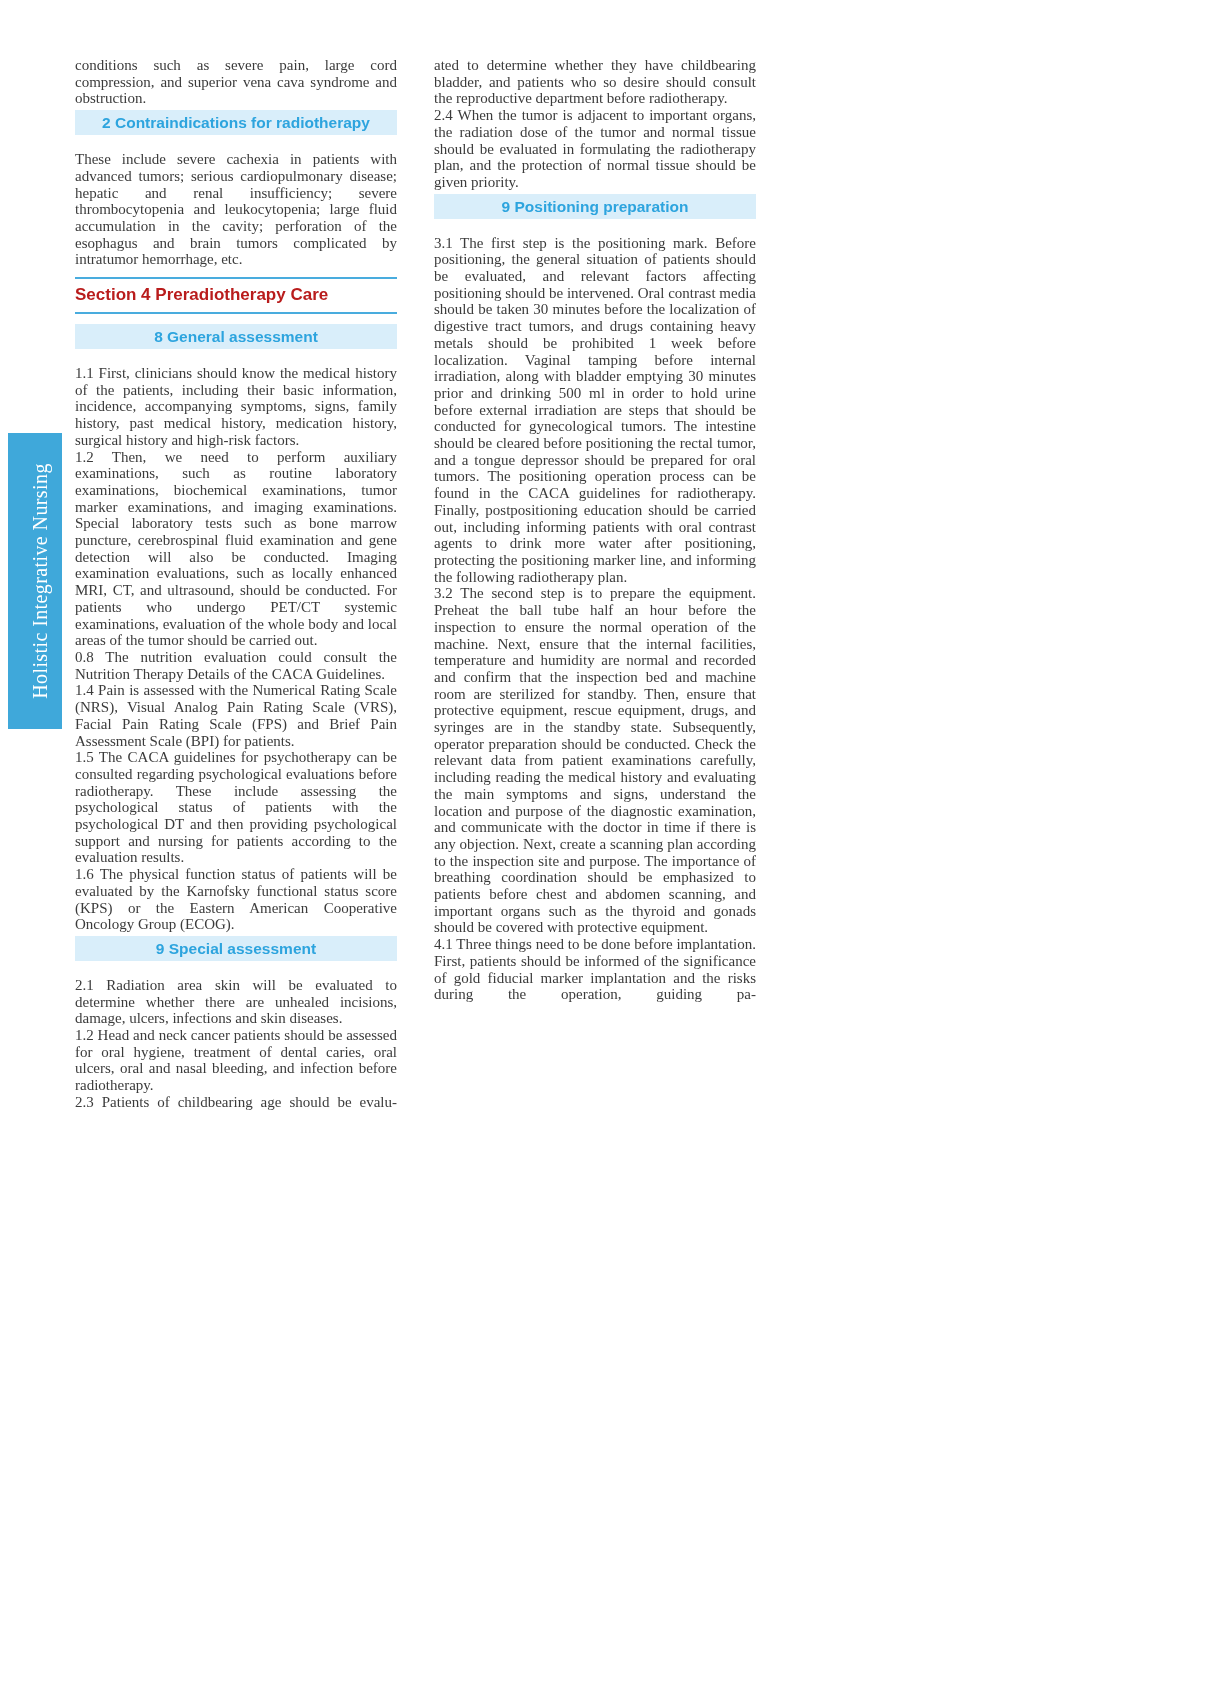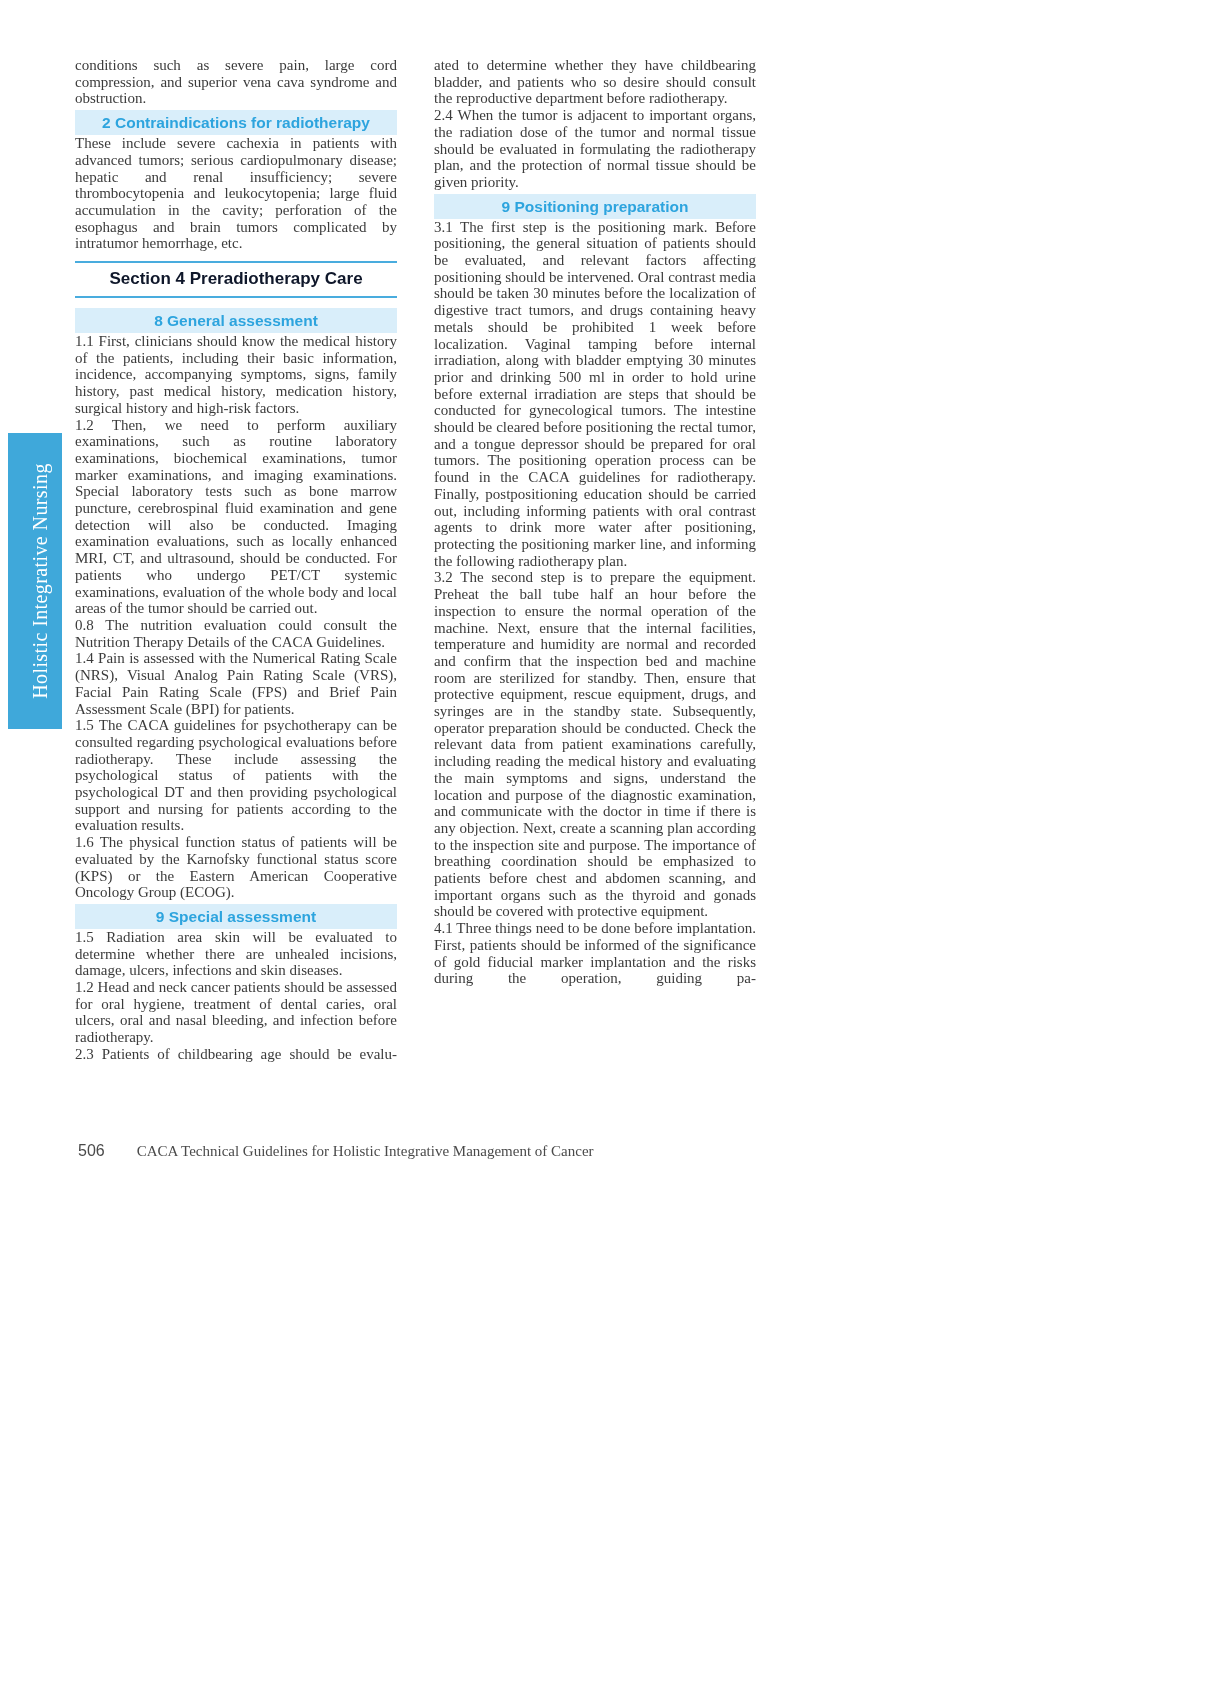--- a/index.html
+++ b/index.html
@@ -8,27 +8,27 @@
     font-family:"Liberation Serif", serif; color:#3b3b3b; overflow:hidden;
   }
   .columns { position:absolute; left:75px; top:57px; width:681px; display:flex; gap:37px; }
   .col { width:322px; }
   p.body { margin:0; font-size:15px; line-height:16.7px; text-align:justify; }
   p.fill { text-align-last:justify; }
   .band {
     background:#d9eefa; color:#2da4de;
     font-family:"Liberation Sans", sans-serif; font-weight:bold;
     font-size:15.5px; line-height:19px; text-align:center;
-    padding:3px 2px; margin:3px 0 0;
+    padding:3px 2px; margin:3px 0 16px;
   }
   .section-head {
     margin:9px 0 10px; padding:6px 0 7px;
     border-top:2px solid #49acde; border-bottom:2px solid #49acde;
-    color:#0f172a; font-family:"Liberation Sans", sans-serif; font-weight:bold;
-    font-size:17px; line-height:20px; text-align:center;
+    color:#b91c1c; font-family:"Liberation Sans", sans-serif; font-weight:bold;
+    font-size:17px; line-height:20px; 
   }
   .sidebar {
     position:absolute; left:8px; top:433px; width:54px; height:296px;
     background:#3fa8da;
   }
   .sidebar-label {
     position:absolute; left:60%; top:50%;
     transform:translate(-50%,-50%) rotate(-90deg);
     white-space:nowrap; color:#ffffff;
     font-family:"Liberation Serif", serif; font-size:20px; letter-spacing:0.4px;
@@ -54,34 +54,30 @@
       <p class="body">These include severe cachexia in patients with advanced tumors; serious cardiopulmonary disease; hepatic and renal insufficiency; severe thrombocytopenia and leukocytopenia; large fluid accumulation in the cavity; perforation of the esophagus and brain tumors complicated by intratumor hemorrhage, etc.</p>
       <div class="section-head">Section 4 Preradiotherapy Care</div>
       <div class="band">8 General assessment</div>
       <p class="body">1.1 First, clinicians should know the medical history of the patients, including their basic information, incidence, accompanying symptoms, signs, family history, past medical history, medication history, surgical history and high-risk factors.</p>
       <p class="body">1.2 Then, we need to perform auxiliary examinations, such as routine laboratory examinations, biochemical examinations, tumor marker examinations, and imaging examinations. Special laboratory tests such as bone marrow puncture, cerebrospinal fluid examination and gene detection will also be conducted. Imaging examination evaluations, such as locally enhanced MRI, CT, and ultrasound, should be conducted. For patients who undergo PET/CT systemic examinations, evaluation of the whole body and local areas of the tumor should be carried out.</p>
       <p class="body">0.8 The nutrition evaluation could consult the Nutrition Therapy Details of the CACA Guidelines.</p>
       <p class="body">1.4 Pain is assessed with the Numerical Rating Scale (NRS), Visual Analog Pain Rating Scale (VRS), Facial Pain Rating Scale (FPS) and Brief Pain Assessment Scale (BPI) for patients.</p>
       <p class="body">1.5 The CACA guidelines for psychotherapy can be consulted regarding psychological evaluations before radiotherapy. These include assessing the psychological status of patients with the psychological DT and then providing psychological support and nursing for patients according to the evaluation results.</p>
       <p class="body">1.6 The physical function status of patients will be evaluated by the Karnofsky functional status score (KPS) or the Eastern American Cooperative Oncology Group (ECOG).</p>
       <div class="band">9 Special assessment</div>
-      <p class="body">1.5 Radiation area skin will be evaluated to determine whether there are unhealed incisions, damage, ulcers, infections and skin diseases.</p>
+      <p class="body">2.1 Radiation area skin will be evaluated to determine whether there are unhealed incisions, damage, ulcers, infections and skin diseases.</p>
       <p class="body">1.2 Head and neck cancer patients should be assessed for oral hygiene, treatment of dental caries, oral ulcers, oral and nasal bleeding, and infection before radiotherapy.</p>
       <p class="body fill">2.3 Patients of childbearing age should be evalu-</p>
     </div>
 
     <div class="col">
       <p class="body">ated to determine whether they have childbearing bladder, and patients who so desire should consult the reproductive department before radiotherapy.</p>
       <p class="body">2.4 When the tumor is adjacent to important organs, the radiation dose of the tumor and normal tissue should be evaluated in formulating the radiotherapy plan, and the protection of normal tissue should be given priority.</p>
       <div class="band">9 Positioning preparation</div>
       <p class="body">3.1 The first step is the positioning mark. Before positioning, the general situation of patients should be evaluated, and relevant factors affecting positioning should be intervened. Oral contrast media should be taken 30 minutes before the localization of digestive tract tumors, and drugs containing heavy metals should be prohibited 1 week before localization. Vaginal tamping before internal irradiation, along with bladder emptying 30 minutes prior and drinking 500 ml in order to hold urine before external irradiation are steps that should be conducted for gynecological tumors. The intestine should be cleared before positioning the rectal tumor, and a tongue depressor should be prepared for oral tumors. The positioning operation process can be found in the CACA guidelines for radiotherapy. Finally, postpositioning education should be carried out, including informing patients with oral contrast agents to drink more water after positioning, protecting the positioning marker line, and informing the following radiotherapy plan.</p>
       <p class="body">3.2 The second step is to prepare the equipment. Preheat the ball tube half an hour before the inspection to ensure the normal operation of the machine. Next, ensure that the internal facilities, temperature and humidity are normal and recorded and confirm that the inspection bed and machine room are sterilized for standby. Then, ensure that protective equipment, rescue equipment, drugs, and syringes are in the standby state. Subsequently, operator preparation should be conducted. Check the relevant data from patient examinations carefully, including reading the medical history and evaluating the main symptoms and signs, understand the location and purpose of the diagnostic examination, and communicate with the doctor in time if there is any objection. Next, create a scanning plan according to the inspection site and purpose. The importance of breathing coordination should be emphasized to patients before chest and abdomen scanning, and important organs such as the thyroid and gonads should be covered with protective equipment.</p>
       <p class="body fill">4.1 Three things need to be done before implantation. First, patients should be informed of the significance of gold fiducial marker implantation and the risks during the operation, guiding pa-</p>
     </div>
 
   </div>
 
-  <div class="footer">
-    <span class="footer-num">506</span>
-    <span class="footer-title">CACA Technical Guidelines for Holistic Integrative Management of Cancer</span>
-  </div>
 
 </div>
 
 </body></html>

